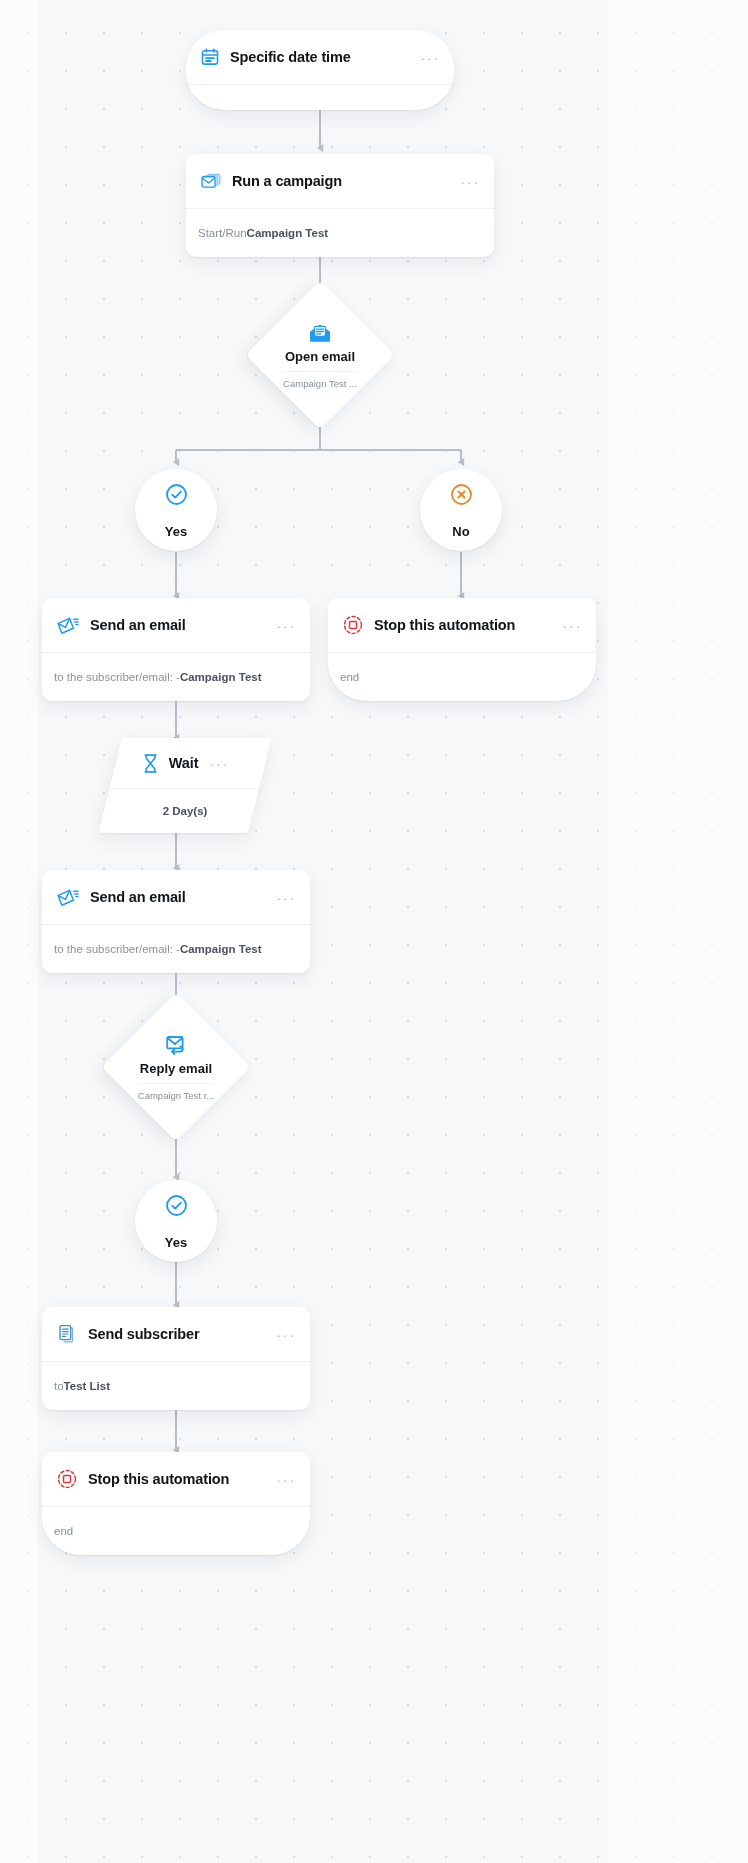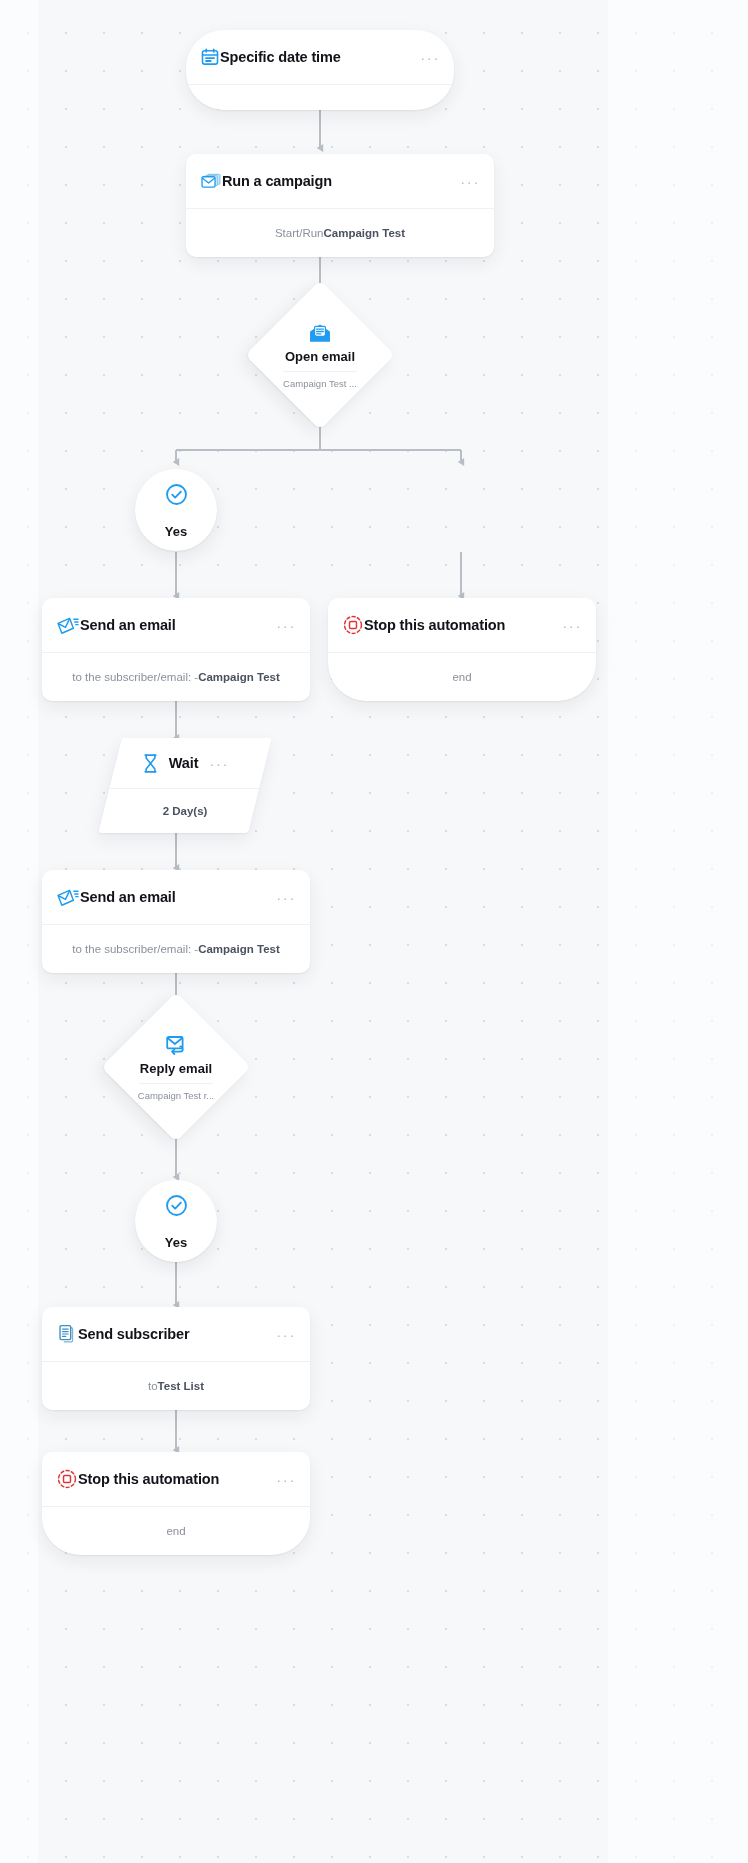--- a/index.html
+++ b/index.html
@@ -29,35 +29,35 @@
   .node { position: absolute; }
   .card {
     background: #ffffff;
     border-radius: 10px;
     box-shadow: 0 1px 2px rgba(16,24,40,0.06), 0 6px 18px rgba(16,24,40,0.07);
     overflow: hidden;
   }
   .card.pill-top { border-top-left-radius: 38px; border-top-right-radius: 38px; }
   .card.pill-bottom { border-bottom-left-radius: 38px; border-bottom-right-radius: 38px; }
   .card-head {
-    display: flex; align-items: center; gap: 0;
+    display: flex; align-items: center; gap: 10px;
     padding: 0 14px; height: 54px; position: relative; text-align: center;
   }
   .card-title {
     font-size: 14.5px; font-weight: bold; color: #12141a; letter-spacing: -0.15px;
     white-space: nowrap;
   }
   .dots {
     position: absolute; right: 14px; top: 50%; transform: translateY(-50%);
     color: #b6bcc6; font-size: 15px; letter-spacing: 1.6px; line-height: 1;
     user-select: none;
   }
   .divider { height: 1px; background: #eef0f3; }
   .card-sub {
-    height: 48px; display: flex; align-items: center; justify-content: center;
+    height: 48px; display: flex; align-items: center; justify-content: flex-start;
     font-size: 11.5px; color: #8a909c; text-align: center; padding: 0 12px;
     white-space: nowrap;
   }
   .card-sub b { color: #4a5160; font-weight: bold; }
 
   
   .diamond-wrap { position: absolute; width: 150px; height: 150px; }
   .diamond-bg {
     position: absolute; left: 50%; top: 50%;
     width: 106px; height: 106px; margin: -53px 0 0 -53px;
@@ -220,20 +220,30 @@
   <div class="circle" style="left:135px; top:469px;">
     <span class="icon">
       <svg width="25" height="25" viewBox="0 0 24 24" fill="none" stroke="#1f9cf0" stroke-width="1.8" stroke-linecap="round" stroke-linejoin="round">
         <circle cx="12" cy="12" r="9.1"></circle>
         <path d="M7.9 12.2 L10.7 15 L16.2 9.2"></path>
       </svg>
     </span>
     <span class="circle-label">Yes</span>
   </div>
 
+  <div class="circle" style="left:420px; top:469px;">
+    <span class="icon">
+      <svg width="25" height="25" viewBox="0 0 24 24" fill="none" stroke="#e08b2b" stroke-width="1.8" stroke-linecap="round" stroke-linejoin="round">
+        <circle cx="12" cy="12" r="9.1"></circle>
+        <path d="M9.1 9.1 L14.9 14.9"></path>
+          <path d="M14.9 9.1 L9.1 14.9"></path>
+      </svg>
+    </span>
+    <span class="circle-label">No</span>
+  </div>
 
   <div class="node" style="left:42px; top:598px; width:268px;">
     <div class="card">
       <div class="card-head">
         <span class="icon">
           <svg width="24" height="20" viewBox="0 0 26 22" fill="none" stroke="#1f9cf0" stroke-width="1.6" stroke-linejoin="round" stroke-linecap="round">
             <path d="M2.4 8.4 L15.6 4.2 L18.6 15.4 L5.4 19.6 Z" transform="rotate(-6 10.5 11.9)"></path>
             <path d="M2.9 8.8 L10.0 13.6 L15.4 4.8" transform="rotate(-6 10.5 11.9)"></path>
             <path d="M19.4 4.6h4.6"></path>
               <path d="M20.4 7.6h3.6"></path>

